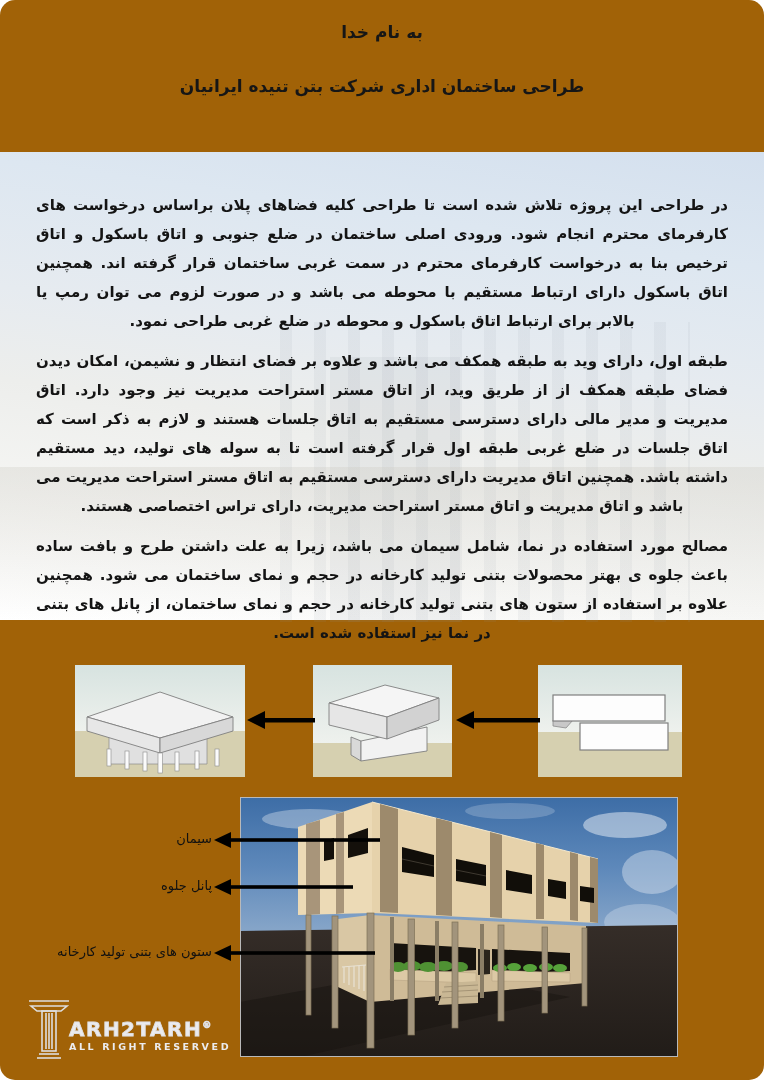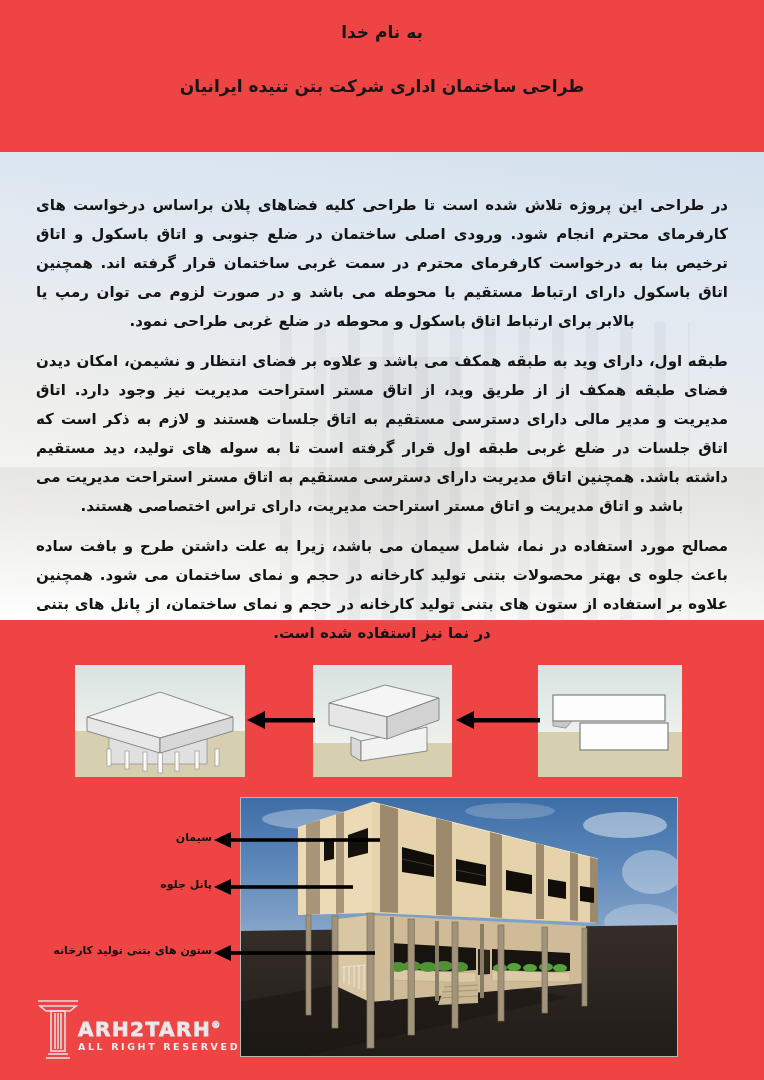--- a/index.html
+++ b/index.html
@@ -1,17 +1,17 @@
 <!DOCTYPE html>
 <html lang="fa"><head>
 <meta charset="utf-8">
 <style>
   html,body{margin:0;padding:0;background:#ffffff;}
-  .page{position:relative;width:764px;height:1080px;background:#ef4444;overflow:hidden;
-        font-family:"DejaVu Sans","Liberation Sans",sans-serif;color:#161616;}
+  .page{position:relative;width:764px;height:1080px;background:#a16207;overflow:hidden;
+        font-family:"DejaVu Sans","Liberation Sans",sans-serif;color:#161616;border-radius:15px;}
 
   
   .wm{position:absolute;left:0;top:152px;width:764px;height:468px;
       background:linear-gradient(188deg,#d4e0ee 0%,#dde7f1 20%,#e6ebf0 42%,#edeeec 58%,#f6f6f4 80%,#ffffff 100%);}
   .wm-mullions{position:absolute;left:280px;top:170px;width:410px;height:300px;opacity:.75;
       background:repeating-linear-gradient(90deg,rgba(138,148,160,.12) 0 12px,rgba(255,255,255,0) 12px 34px);}
   .wm-tower{position:absolute;left:330px;top:205px;width:130px;height:265px;background:rgba(148,156,168,.10);}
   .wm-ground{position:absolute;left:0;top:315px;width:100%;height:153px;
       background:linear-gradient(180deg,rgba(204,202,194,.32),rgba(255,255,255,0));}
 
@@ -34,32 +34,32 @@
   .flow-arrow{position:absolute;height:20px;}
   .flow-arrow svg{display:block;width:100%;height:100%;}
   .arrow-1{left:456px;top:710px;width:84px;}
   .arrow-2{left:247px;top:710px;width:68px;}
 
   
   .render{position:absolute;left:240px;top:797px;width:438px;height:260px;}
   .render svg{display:block;width:100%;height:100%;}
 
   
-  .anno-label{position:absolute;font-size:11px;font-weight:bold;direction:rtl;white-space:nowrap;color:#111;}
+  .anno-label{position:absolute;font-size:13px;font-weight:normal;direction:rtl;white-space:nowrap;color:#111;}
   .lbl-1{right:552px;top:831px;}
   .lbl-2{right:552px;top:878px;}
   .lbl-3{right:552px;top:944px;margin-left:31px;}
   .anno-arrow{position:absolute;height:16px;}
   .anno-arrow svg{display:block;width:100%;height:100%;}
   .aa-1{left:214px;top:832px;width:166px;}
   .aa-2{left:214px;top:879px;width:139px;}
   .aa-3{left:214px;top:945px;width:161px;}
 
   
-  .logo{position:absolute;left:36px;top:998px;width:220px;height:72px;}
+  .logo{position:absolute;left:27px;top:998px;width:220px;height:72px;}
   .logo-col{position:absolute;left:0;top:0;width:44px;height:66px;}
   .logo-text{position:absolute;left:42px;top:16px;}
   .logo-brand{font-size:20px;font-weight:bold;letter-spacing:1.5px;color:#ebebee;
               -webkit-text-stroke:0.8px #e0e0e4;line-height:22px;}
   .logo-reg{font-size:9px;vertical-align:super;color:#e6e6ea;}
   .logo-tag{font-size:9.5px;font-weight:bold;letter-spacing:2.6px;color:#ececef;margin-top:1px;}
 </style>
 </head>
 <body>
 

